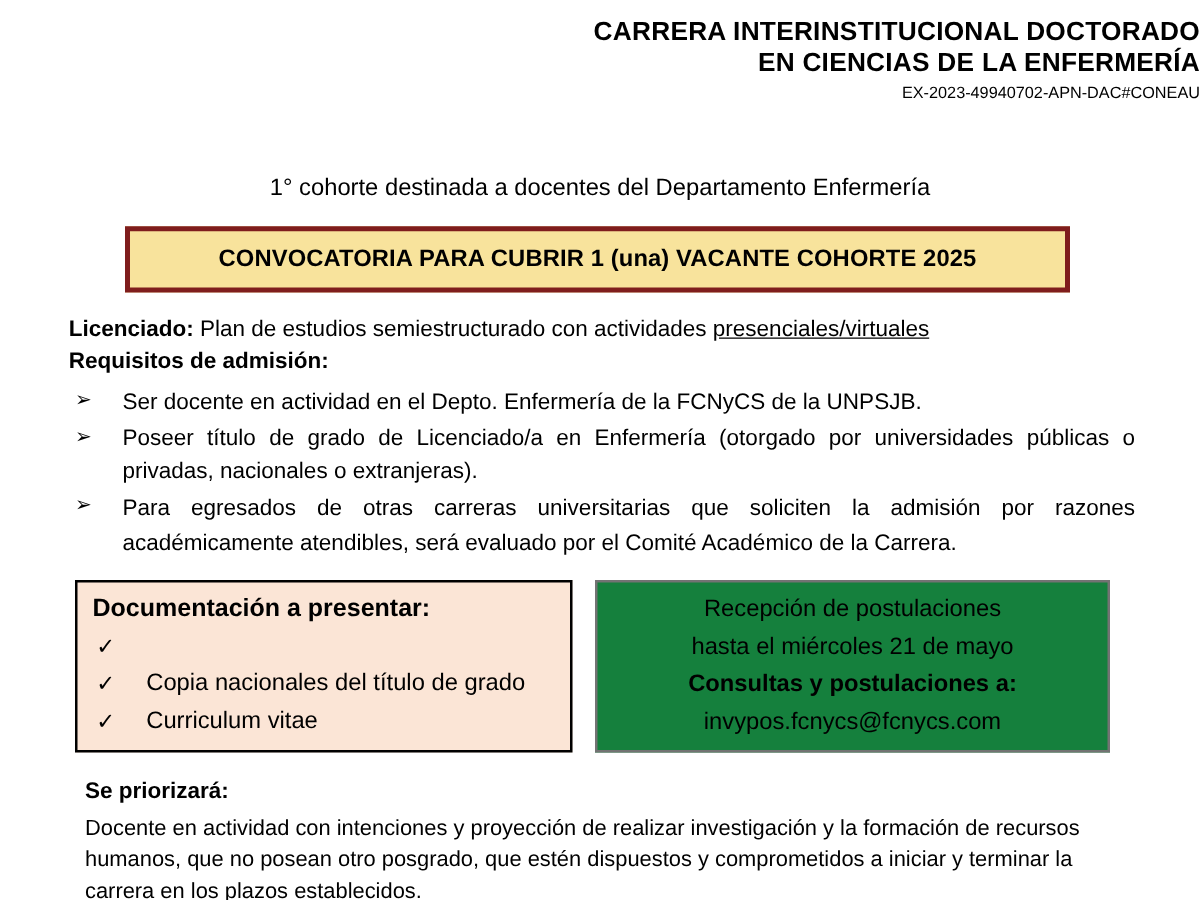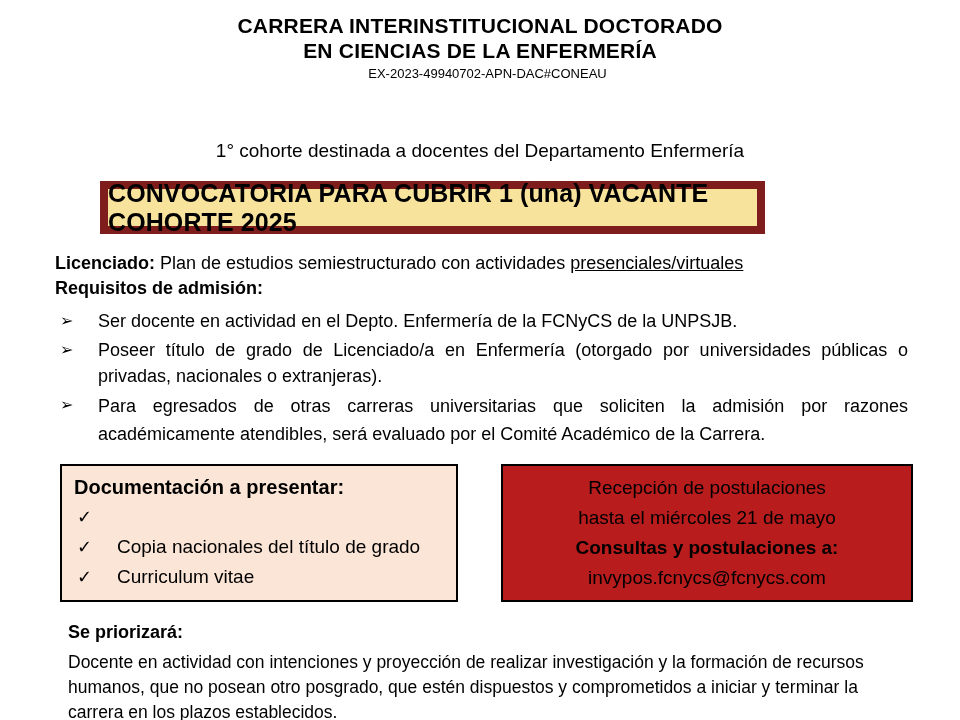--- a/index.html
+++ b/index.html
@@ -6,42 +6,42 @@
   body {
     width: 960px; height: 720px;
     background: #ffffff;
     color: #000000;
     font-family: "Liberation Sans", "DejaVu Sans", sans-serif;
     overflow: hidden;
   }
   .page { position: relative; width: 960px; height: 720px; }
 
   
-  .header { padding-top: 13px; text-align: center; }
+  .header { padding-top: 13px; text-align: right; }
   .title-line {
     font-size: 21px; font-weight: bold; line-height: 25px;
     letter-spacing: 0.2px;
   }
   .file-number { font-size: 13px; line-height: 16px; margin-top: 3px; padding-left: 15px; }
 
   
   .cohort {
     margin-top: 58px; text-align: center;
     font-size: 19px; font-weight: normal;
   }
 
   
   .convocatoria {
     box-sizing: border-box;
     margin: 19px 0 0 100px;
-    width: 665px; height: 53px;
+    width: 756px; height: 53px;
     background: #F8E39C;
-    border: 8px solid #7f1d1d;
+    border: 4px solid #7f1d1d;
     display: flex; align-items: center; justify-content: center;
-    font-size: 25px; font-weight: bold; letter-spacing: 0.1px;
+    font-size: 19px; font-weight: bold; letter-spacing: 0.1px;
   }
 
   
   .bodytext { font-size: 18px; }
   .modalidad { margin: 17px 52px 0 55px; line-height: 25px; }
   .modalidad .bold { font-weight: bold; }
   .modalidad .underline { text-decoration: underline; }
   .requisitos-heading {
     margin: 0 52px 0 55px; line-height: 25px;
     font-size: 18px; font-weight: bold;
@@ -69,24 +69,24 @@
     border: 2px solid #000000;
     padding: 6px 10px 8px 12px;
   }
   .doc-title { font-size: 20px; font-weight: bold; line-height: 30px; }
   .check-item { display: flex; }
   .check-marker { flex: 0 0 40px; padding-left: 3px; font-size: 18px; line-height: 30px; }
   .check-text { flex: 1; font-size: 19px; line-height: 30px; }
   .rec-box {
     box-sizing: border-box;
     width: 412px; min-height: 128px;
-    background: #b91c1c;
-    border: 2px solid #000000;
+    background: #15803d;
+    border: 2px solid #737373;
     display: flex; flex-direction: column; justify-content: center;
-    text-align: center; padding: 4px 6px; margin-left: 25px;
+    text-align: center; padding: 4px 6px;
   }
   .rec-line { font-size: 19px; line-height: 30px; }
   .rec-line.bold { font-weight: bold; }
 
   
   .priorizara { margin: 19px 55px 0 68px; }
   .priorizara-heading { font-size: 18px; font-weight: bold; line-height: 22px; }
   .priorizara-paragraph {
     margin-top: 7px; width: 848px;
     font-size: 17.5px; line-height: 25px;

